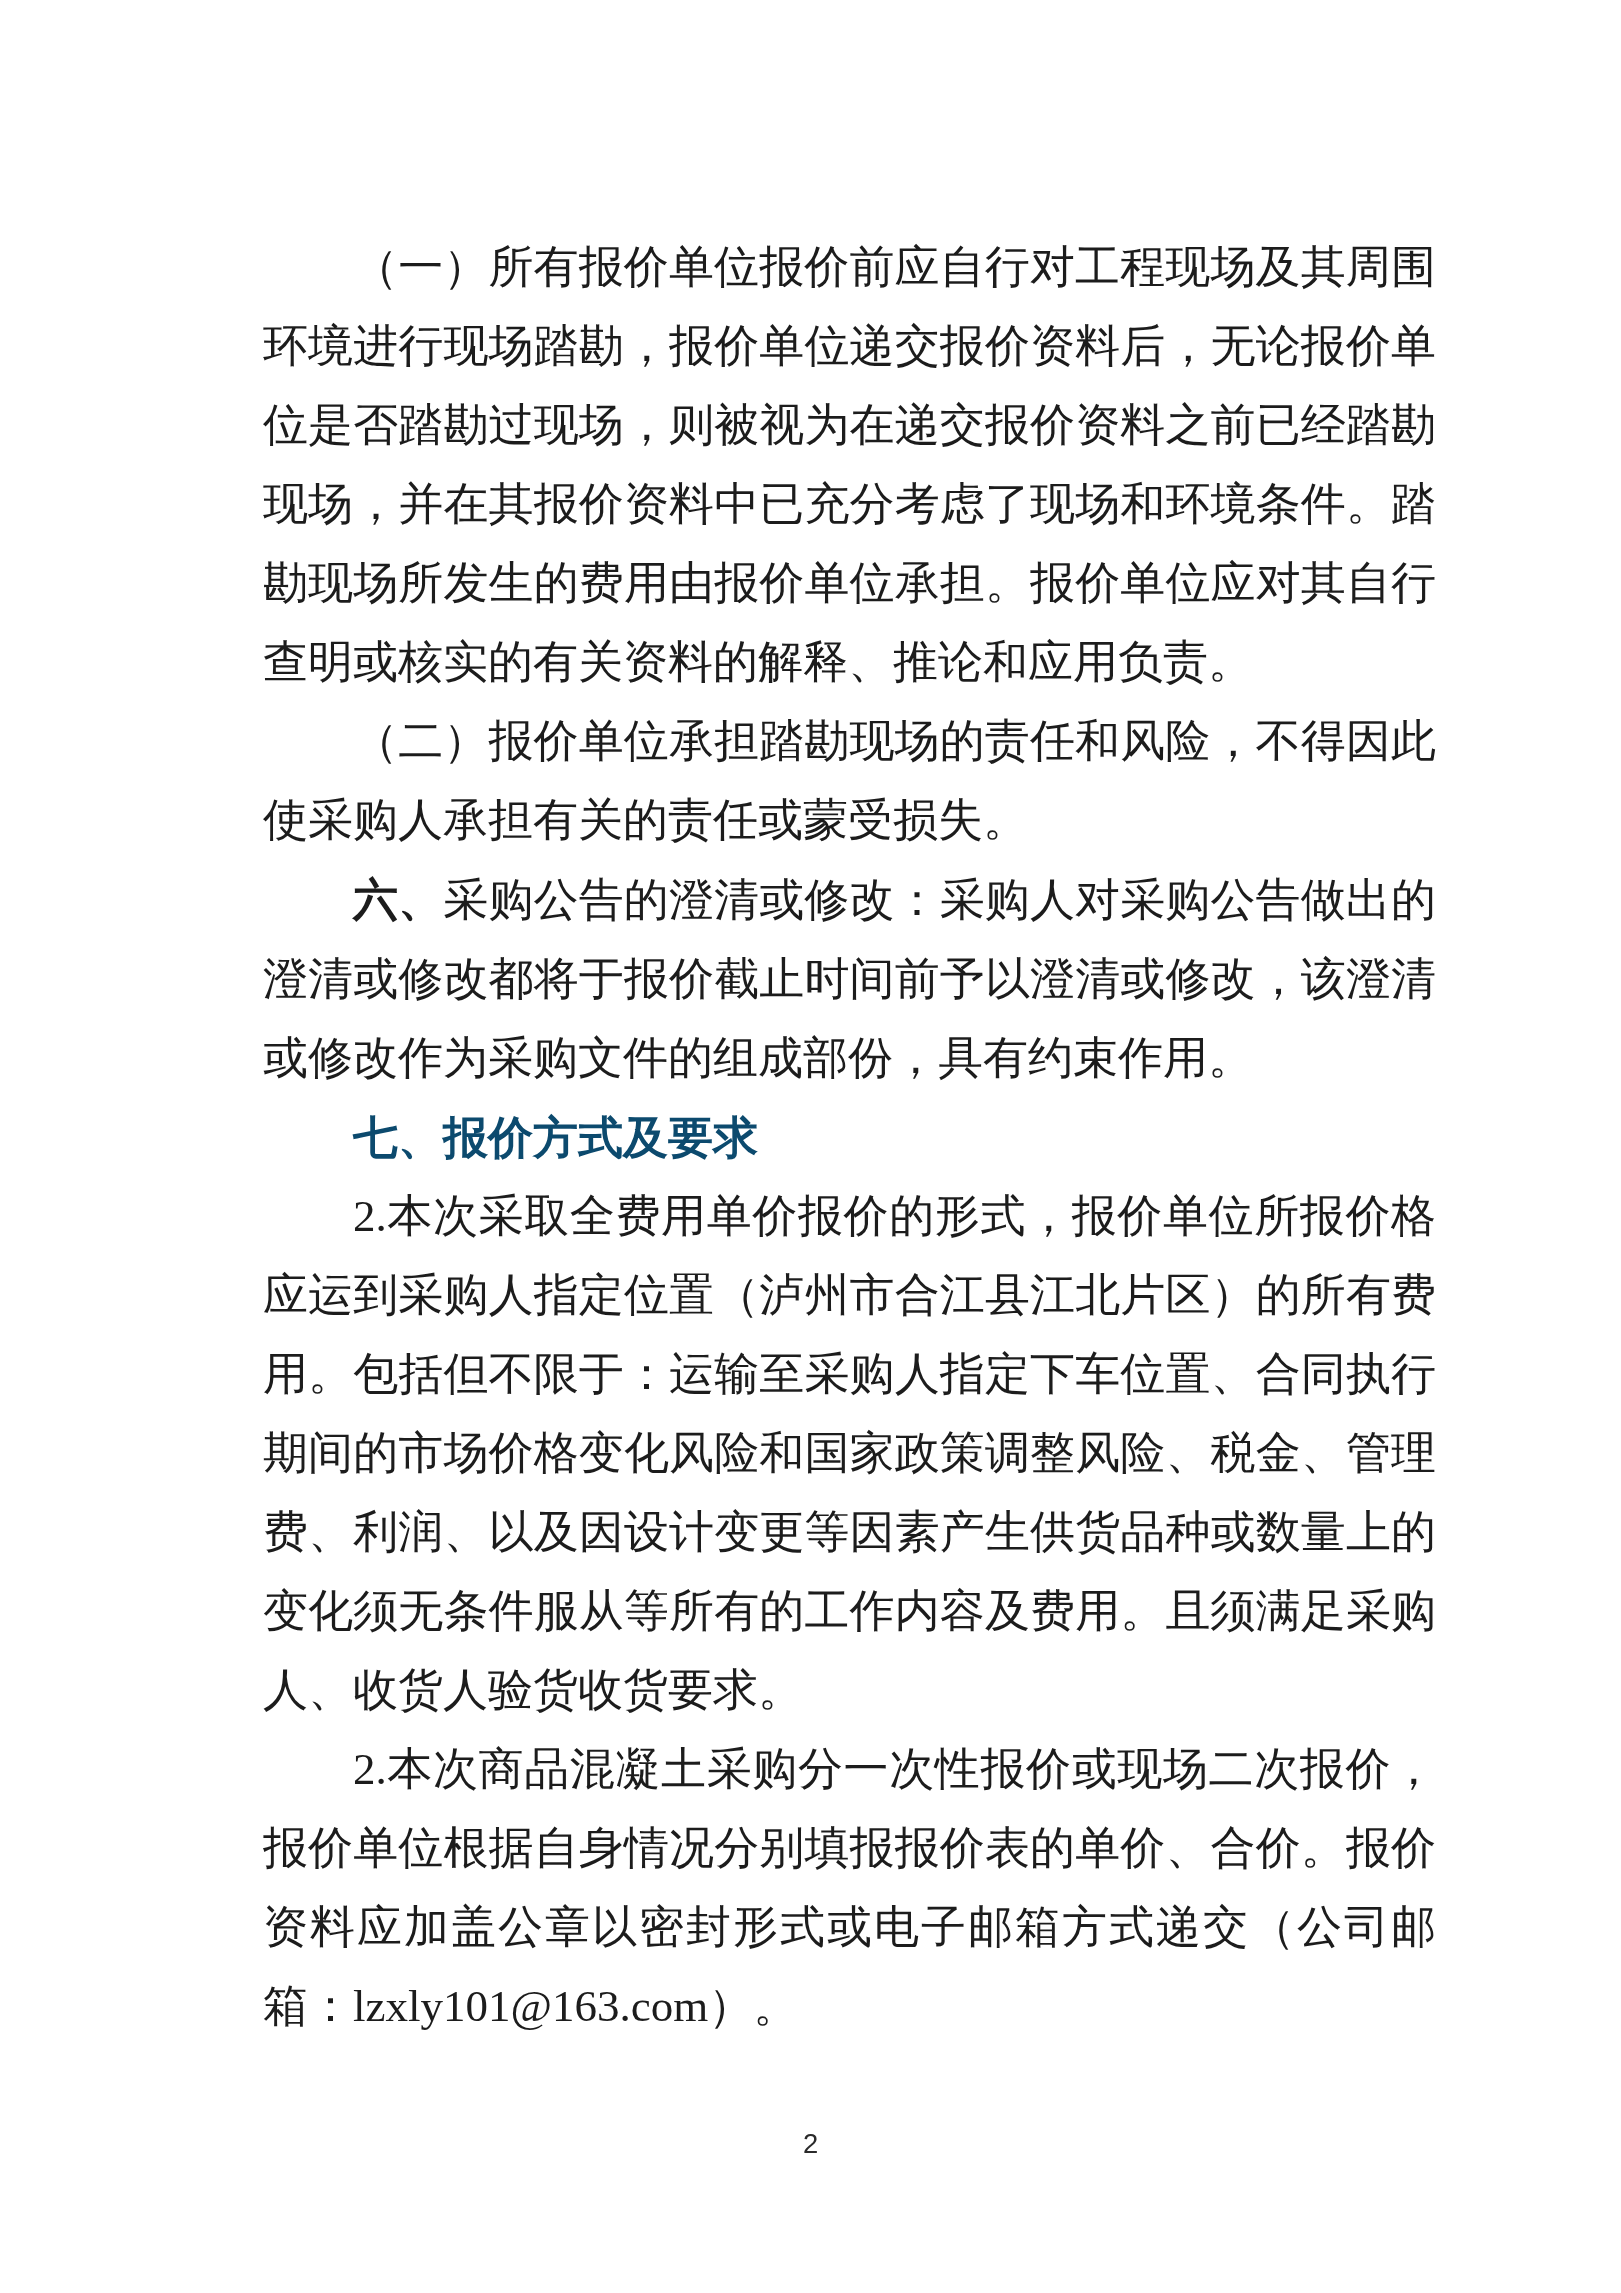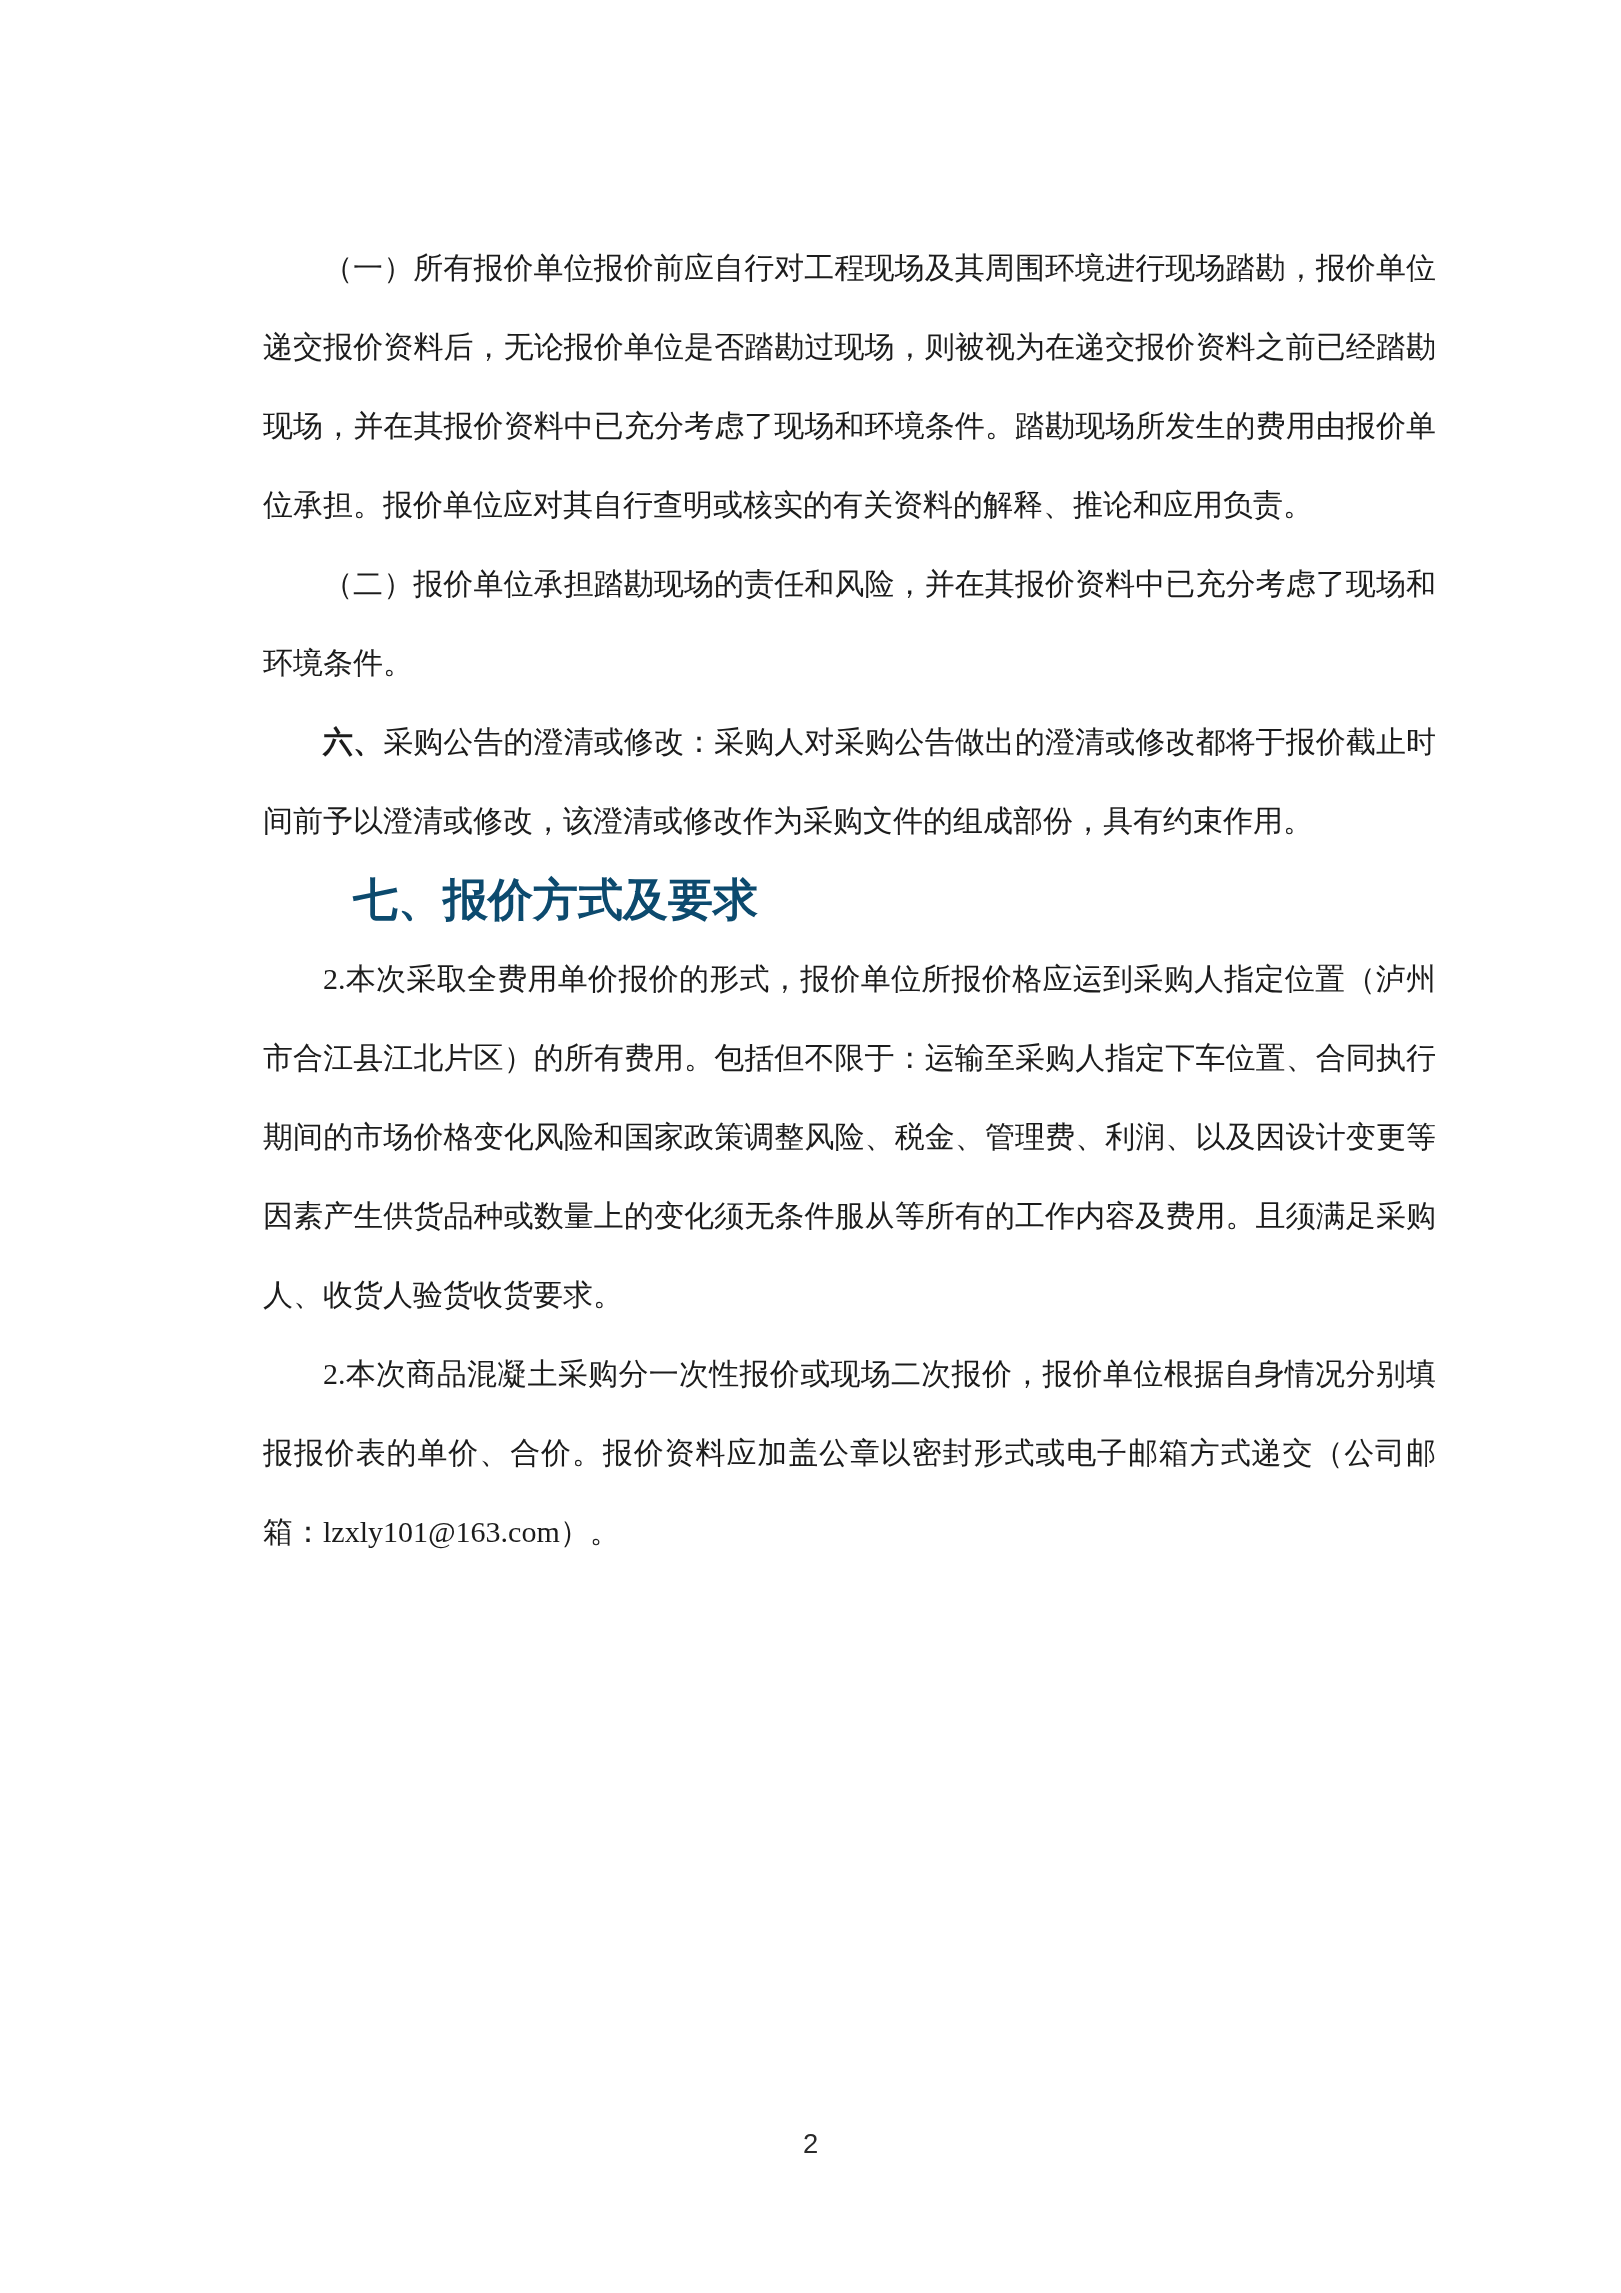--- a/index.html
+++ b/index.html
@@ -17,21 +17,21 @@
     color: #1c1c1c;
   }
   .content {
     position: absolute;
     left: 263px;
     top: 228px;
     width: 1173px;
   }
   .para {
     margin: 0;
-    font-size: 30px;
+    font-size: 45px;
     line-height: 79px;
     text-align: justify;
     text-indent: 2em;
     letter-spacing: 0;
     font-weight: 400;
     color: #1c1c1c;
     word-break: break-all;
   }
   .lead-bold {
     font-weight: 700;
@@ -59,21 +59,21 @@
   }
 </style>
 </head>
 <body>
 
 <div class="page">
   <div class="content">
 
     <p class="para">（一）所有报价单位报价前应自行对工程现场及其周围环境进行现场踏勘，报价单位递交报价资料后，无论报价单位是否踏勘过现场，则被视为在递交报价资料之前已经踏勘现场，并在其报价资料中已充分考虑了现场和环境条件。踏勘现场所发生的费用由报价单位承担。报价单位应对其自行查明或核实的有关资料的解释、推论和应用负责。</p>
 
-    <p class="para">（二）报价单位承担踏勘现场的责任和风险，并在其报价资料中已充分考虑了现场和环境条件。</p>
+    <p class="para">（二）报价单位承担踏勘现场的责任和风险，不得因此使采购人承担有关的责任或蒙受损失。</p>
 
     <p class="para">
       <span class="lead-bold">六、</span><span>采购公告的澄清或修改：采购人对采购公告做出的澄清或修改都将于报价截止时间前予以澄清或修改，该澄清或修改作为采购文件的组成部份，具有约束作用。</span>
     </p>
 
     <h2 class="heading">七、报价方式及要求</h2>
 
     <p class="para">2.本次采取全费用单价报价的形式，报价单位所报价格应运到采购人指定位置（泸州市合江县江北片区）的所有费用。包括但不限于：运输至采购人指定下车位置、合同执行期间的市场价格变化风险和国家政策调整风险、税金、管理费、利润、以及因设计变更等因素产生供货品种或数量上的变化须无条件服从等所有的工作内容及费用。且须满足采购人、收货人验货收货要求。</p>
 
     <p class="para">2.本次商品混凝土采购分一次性报价或现场二次报价，报价单位根据自身情况分别填报报价表的单价、合价。报价资料应加盖公章以密封形式或电子邮箱方式递交（公司邮箱：lzxly101@163.com）。</p>

